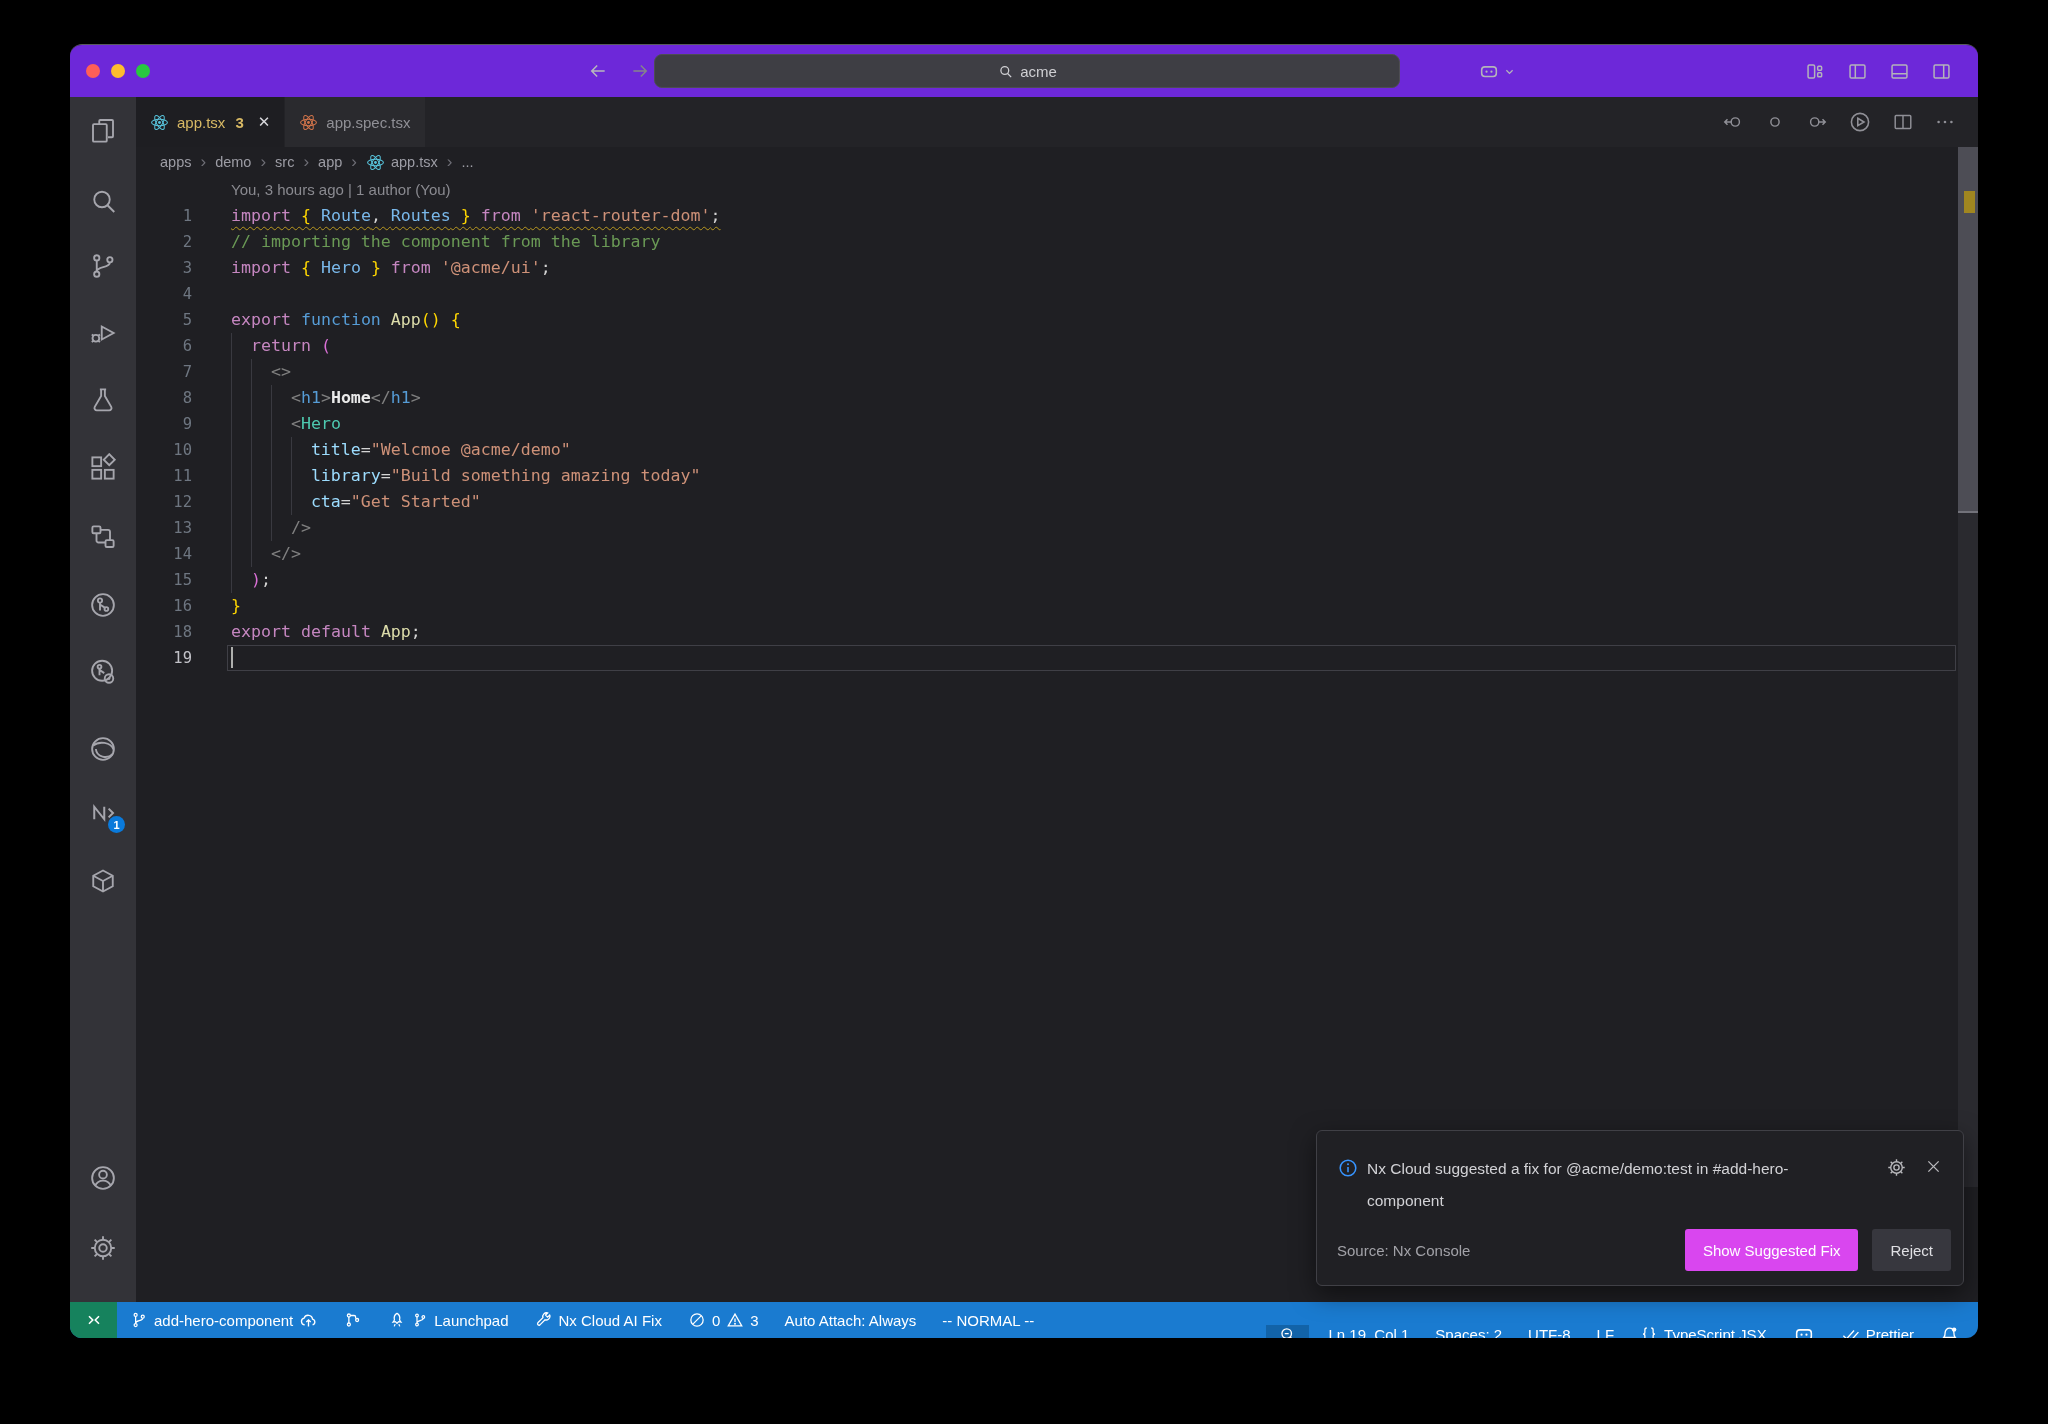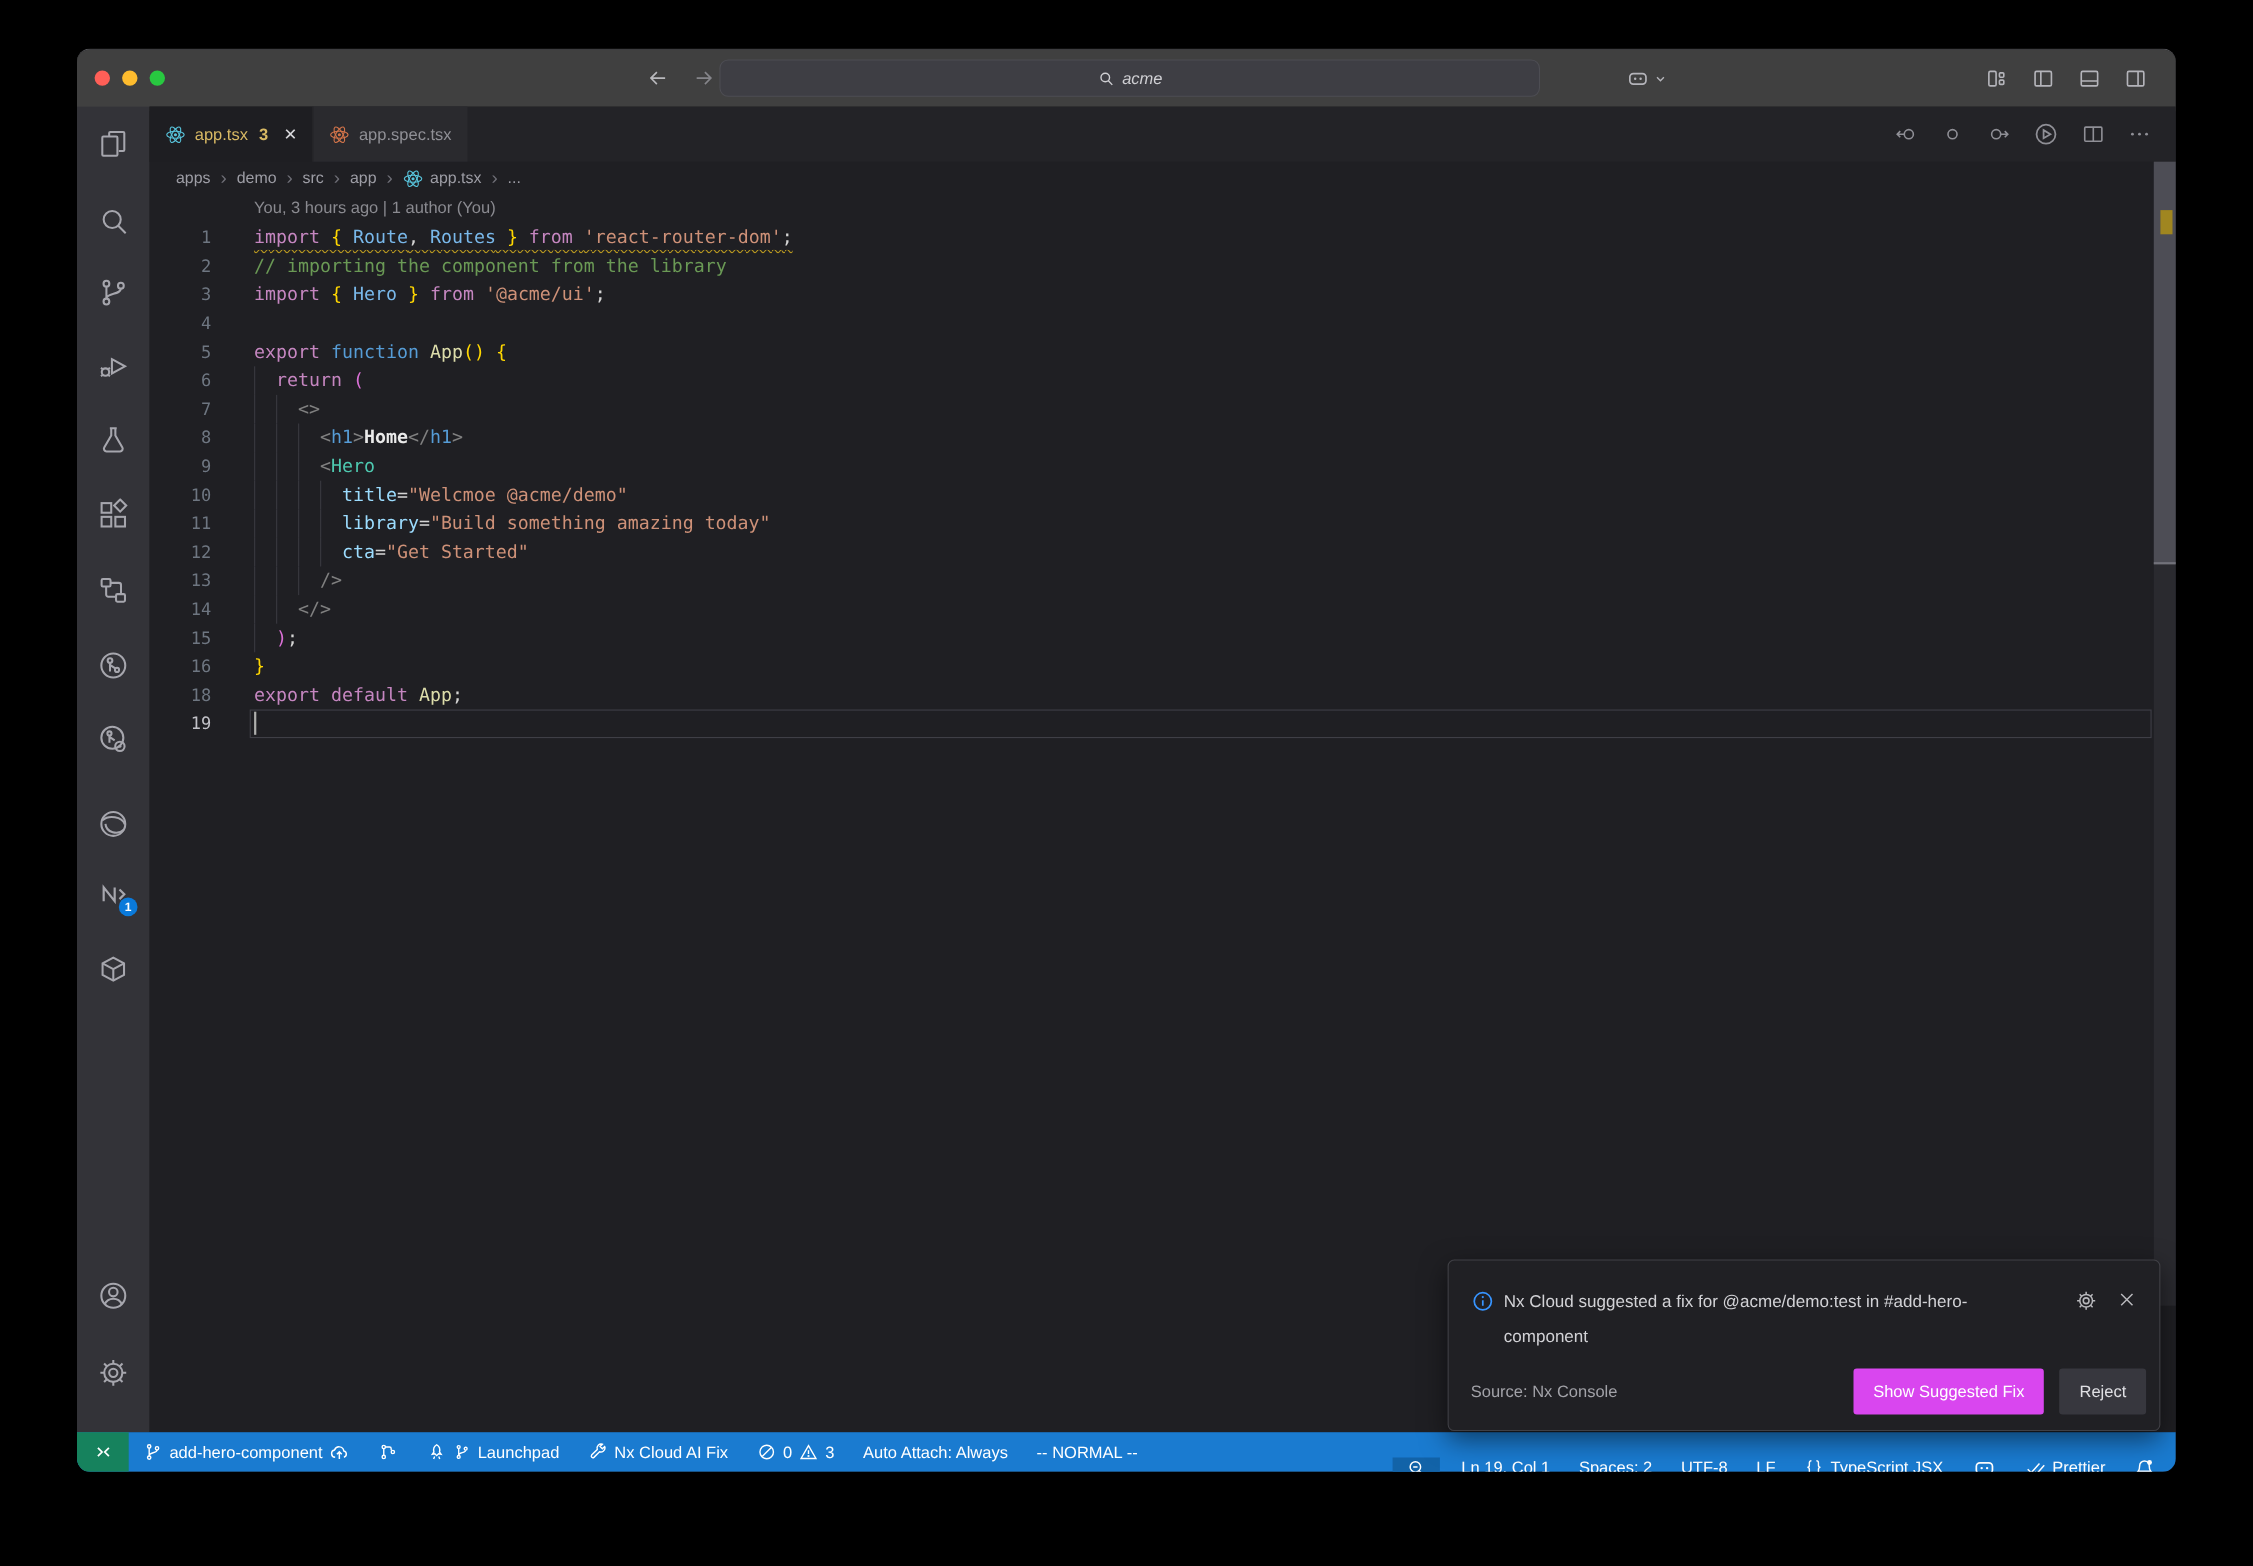--- a/index.html
+++ b/index.html
@@ -2,21 +2,21 @@
 <html><head>
 <meta charset="utf-8">
 <style>
   * { margin:0; padding:0; box-sizing:border-box; }
   html,body { width:2048px; height:1424px; background:#000; overflow:hidden; }
   body { font-family:"Liberation Sans", sans-serif; }
   .window { position:absolute; left:70px; top:44px; width:1908px; height:1294px;
     background:#1f1f23; border-radius:12px; overflow:hidden;
     border-top:1px solid #5a5a5e; box-shadow:0 24px 80px rgba(0,0,0,.9); }
   
-  .titlebar { position:absolute; left:0; top:0; right:0; height:56px; background:#404040;font-style:italic; }
+  .titlebar { position:absolute; left:0; top:0; right:0; height:56px; background:#6d28d9; }
   .traffic { position:absolute; top:19px; left:16px; display:flex; gap:11px; }
   .traffic span { width:14px; height:14px; border-radius:50%; display:block; }
   .nav-arrows { position:absolute; left:518px; top:0; height:52px; display:flex; align-items:center; gap:22px; color:#b8b8bc; }
   .nav-arrows .fwd { color:#85858a; }
   .searchpill { position:absolute; left:584px; top:9px; width:746px; height:34px; background:#3e3e44; border:1px solid #4d4d53; border-radius:8px; display:flex; align-items:center; justify-content:center; color:#cfcfd3; font-size:15px; gap:6px; }
   .searchpill .sic { color:#cfcfd3; display:flex; }
   .tb-right { position:absolute; right:0; top:0; height:52px; display:flex; align-items:center; gap:21px; padding-right:26px; color:#b4b4ba; }
   .tb-copilot { position:absolute; left:1408px; top:0; height:52px; display:flex; align-items:center; gap:2px; color:#b4b4ba; }
   .icon { display:inline-flex; align-items:center; justify-content:center; }
   .icon svg { display:block; }
@@ -57,21 +57,21 @@
   .sb-thumb { position:absolute; right:0; top:50px; width:20px; height:366px; background:#4d4d55; border-bottom:2px solid #72727a; }
   .sb-mark { position:absolute; right:3px; top:94px; width:11px; height:22px; background:#a08620; }
   
   .statusbar { position:absolute; left:0; bottom:0; right:0; height:36px; background:#1a7bd0; color:#fff; font-size:15px; display:flex; align-items:stretch;gap:36px; }
   .sb-remote { width:47px; background:#16825d; display:flex; align-items:center; justify-content:center; }
   .sb-left { display:flex; align-items:stretch; }
   .sb-right { margin-left:auto; display:flex; align-items:center; padding-right:6px;margin-top:28px; }
   .sb-item { display:flex; align-items:center; gap:6px; padding:0 9px; margin:0 4px; }
   .sb-item.boxed { background:#1263a8; padding:0 12px; margin-right:6px; }
   
-  .toast { position:absolute; right:14px; bottom:37px; width:648px; height:156px; background:#202024; border:1px solid #404046; border-radius:6px; box-shadow:0 8px 24px rgba(0,0,0,.5); }
+  .toast { position:absolute; right:14px; bottom:52px; width:648px; height:156px; background:#202024; border:1px solid #404046; border-radius:6px; box-shadow:0 8px 24px rgba(0,0,0,.5); }
   .toast-msg { position:absolute; left:50px; top:22px; width:452px; color:#d2d2d6; font-size:15.5px; line-height:32px; }
   .toast-info { position:absolute; left:20px; top:26px; color:#3794FF; }
   .toast-gear { position:absolute; right:56px; top:26px; color:#b8b8bc; }
   .toast-close { position:absolute; right:20px; top:26px; color:#b8b8bc; }
   .toast-src { position:absolute; left:20px; bottom:26px; color:#a2a2a8; font-size:15px; }
   .toast-btns { position:absolute; right:12px; bottom:14px; display:flex; gap:14px; }
   .btn { height:42px; display:flex; align-items:center; padding:0 18px; font-size:15px; border-radius:3px; }
   .btn.primary { background:#d946ef; color:#fff;text-align:right; }
   .btn.secondary { background:#37373e; color:#e0e0e4; }
 </style>

